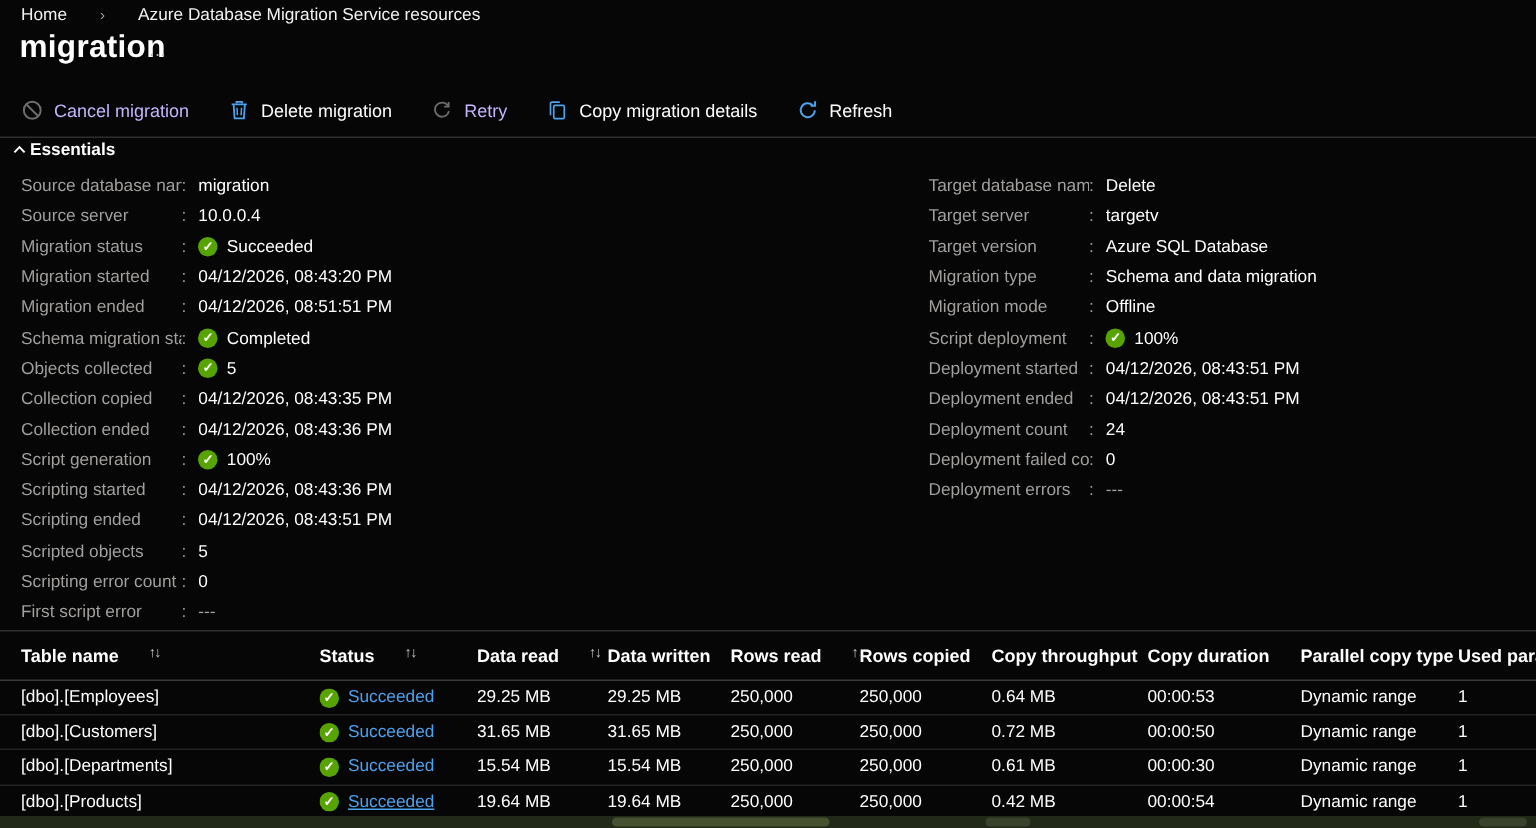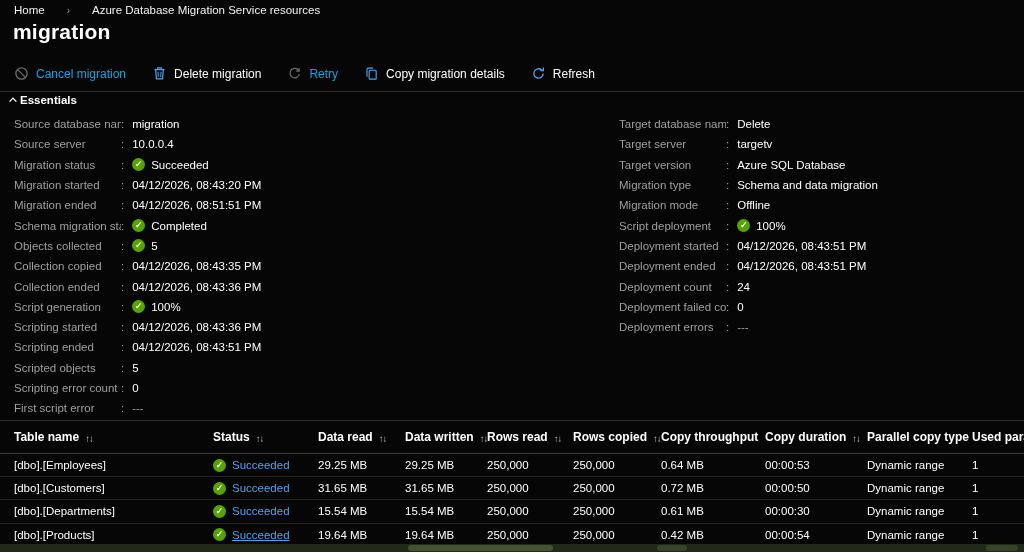--- a/index.html
+++ b/index.html
@@ -14,21 +14,21 @@
   .breadcrumb { position:absolute; top:4px; left:14px; display:flex; align-items:center; gap:22px; font-size:11.5px; }
   .crumb { color:#f2f2f2; cursor:pointer; }
   .crumb-sep { color:#9a9a9a; font-size:10px; }
   
   .page-title { position:absolute; top:20px; left:13px; font-size:21px; font-weight:bold; letter-spacing:.2px; }
   .title-more { position:absolute; top:26px; left:99px; color:#b5b5b5; font-size:12px; letter-spacing:1.5px; cursor:pointer; }
   
   .toolbar { position:absolute; top:66px; left:14px; display:flex; align-items:center; gap:26px; font-size:12px; }
   .tb-item { display:flex; align-items:center; gap:7px; cursor:pointer; white-space:nowrap; }
   .tb-item .tb-label { color:#ffffff; }
-  .tb-item.disabled .tb-label { color:#0ea5e9; cursor:default; }
+  .tb-item.disabled .tb-label { color:#c4b5fd; cursor:default; }
   .toolbar-divider { position:absolute; top:91px; left:0; width:1024px; border-top:1px solid #2f2e2d; }
   
   .essentials-header { position:absolute; top:94px; left:8px; display:flex; align-items:center; gap:2px; font-size:11.5px; font-weight:bold; cursor:pointer; }
   .kv-col { position:absolute; top:114px; }
   .kv-col.left { left:14px; }
   .kv-col.right { left:619px; }
   .kv-row { height:20.3px; display:flex; align-items:center; font-size:11.5px; white-space:nowrap; }
   .kv-label { width:107px; flex:none; color:#a19f9d; overflow:hidden; }
   .kv-colon { color:#a19f9d; margin-right:8px; }
   .kv-value { color:#ffffff; }
@@ -40,21 +40,21 @@
   }
   
   .table-divider { position:absolute; top:420px; left:0; width:1024px; border-top:1px solid #2f2e2d; }
   .grid { position:absolute; top:421px; left:0; width:1024px; }
   .grid-header, .grid-row {
     display:grid;
     grid-template-columns:199px 105px 87px 82px 86px 88px 104px 102px 105px 1fr;
     padding-left:14px; align-items:center;
   }
   .grid-header { height:33px; font-size:12px; font-weight:bold; border-bottom:1px solid #3a3938; }
-  .hdr-cell { display:flex; align-items:flex-end; gap:6px; cursor:pointer; white-space:nowrap; overflow:hidden; }
+  .hdr-cell { display:flex; align-items:flex-start; gap:20px; cursor:pointer; white-space:nowrap; overflow:hidden; }
   .sort-glyph { font-size:9.5px; color:#c8c6c4; letter-spacing:-1px; font-weight:normal; }
   .grid-row { height:23.2px; font-size:11.5px; border-bottom:1px solid #242322; }
   .cell { white-space:nowrap; overflow:hidden; }
   .status-cell { display:flex; align-items:center; }
   .status-link { color:#4da2f0; cursor:pointer; text-decoration:none; }
   .grid-row:last-child .status-link { text-decoration:underline; }
   
   .bottom-bar { position:absolute; left:0; bottom:0; width:1024px; height:8px; background:#222918; z-index:5; }
   .bottom-thumb { position:absolute; top:1px; left:408px; width:145px; height:6px; background:#465131; border-radius:3px; cursor:pointer; }
   .bottom-block-a { position:absolute; top:1px; left:657px; width:30px; height:6px; background:#39422a; border-radius:3px; }

